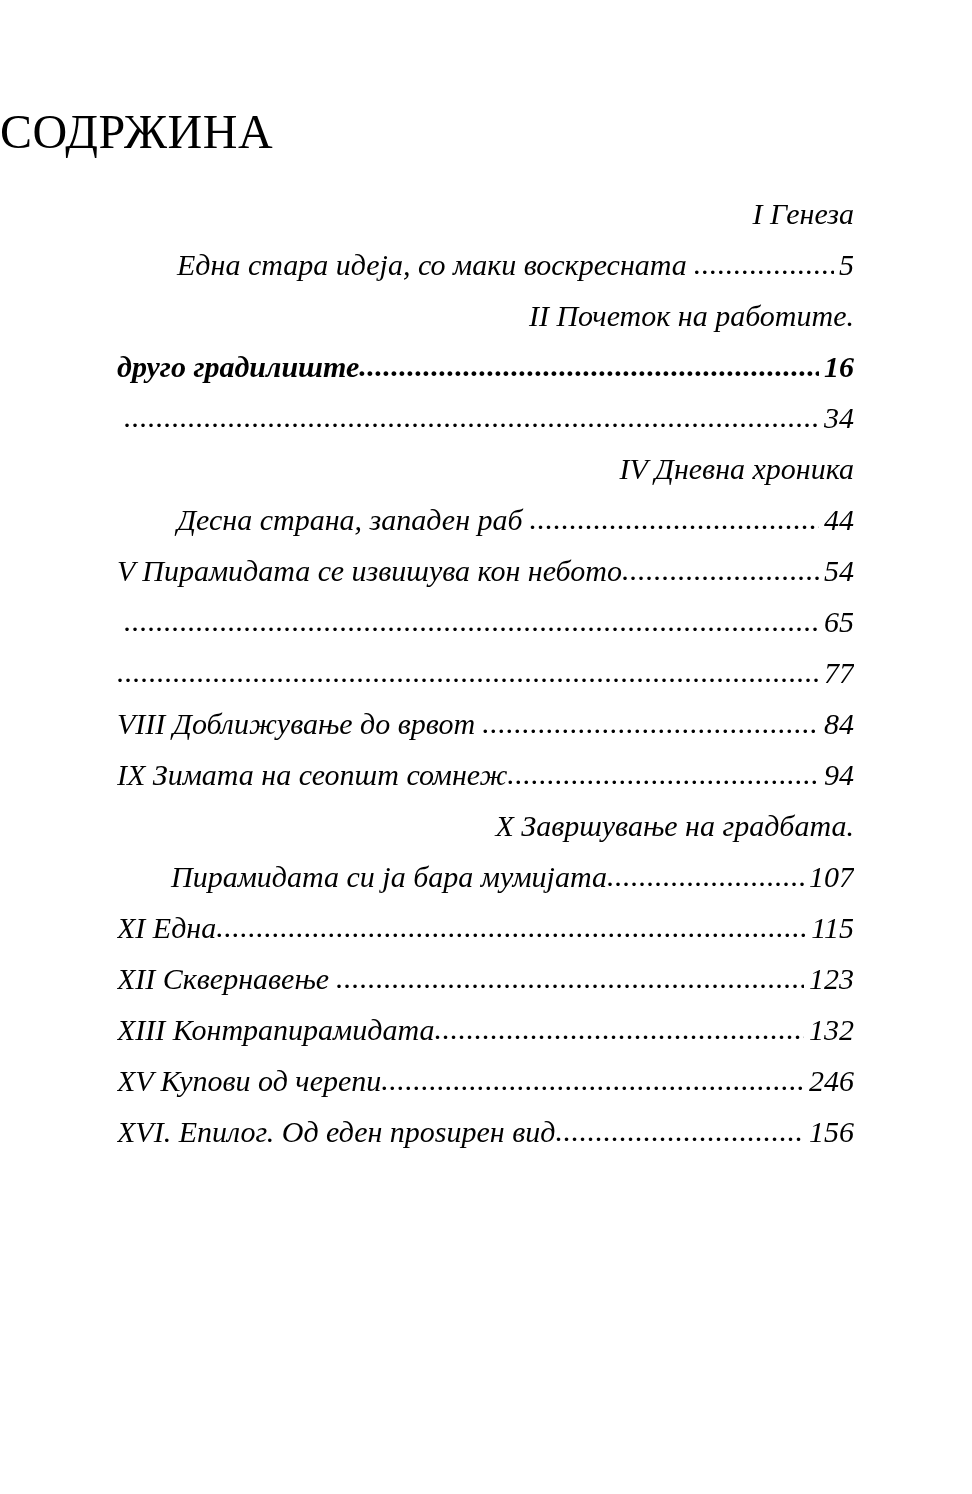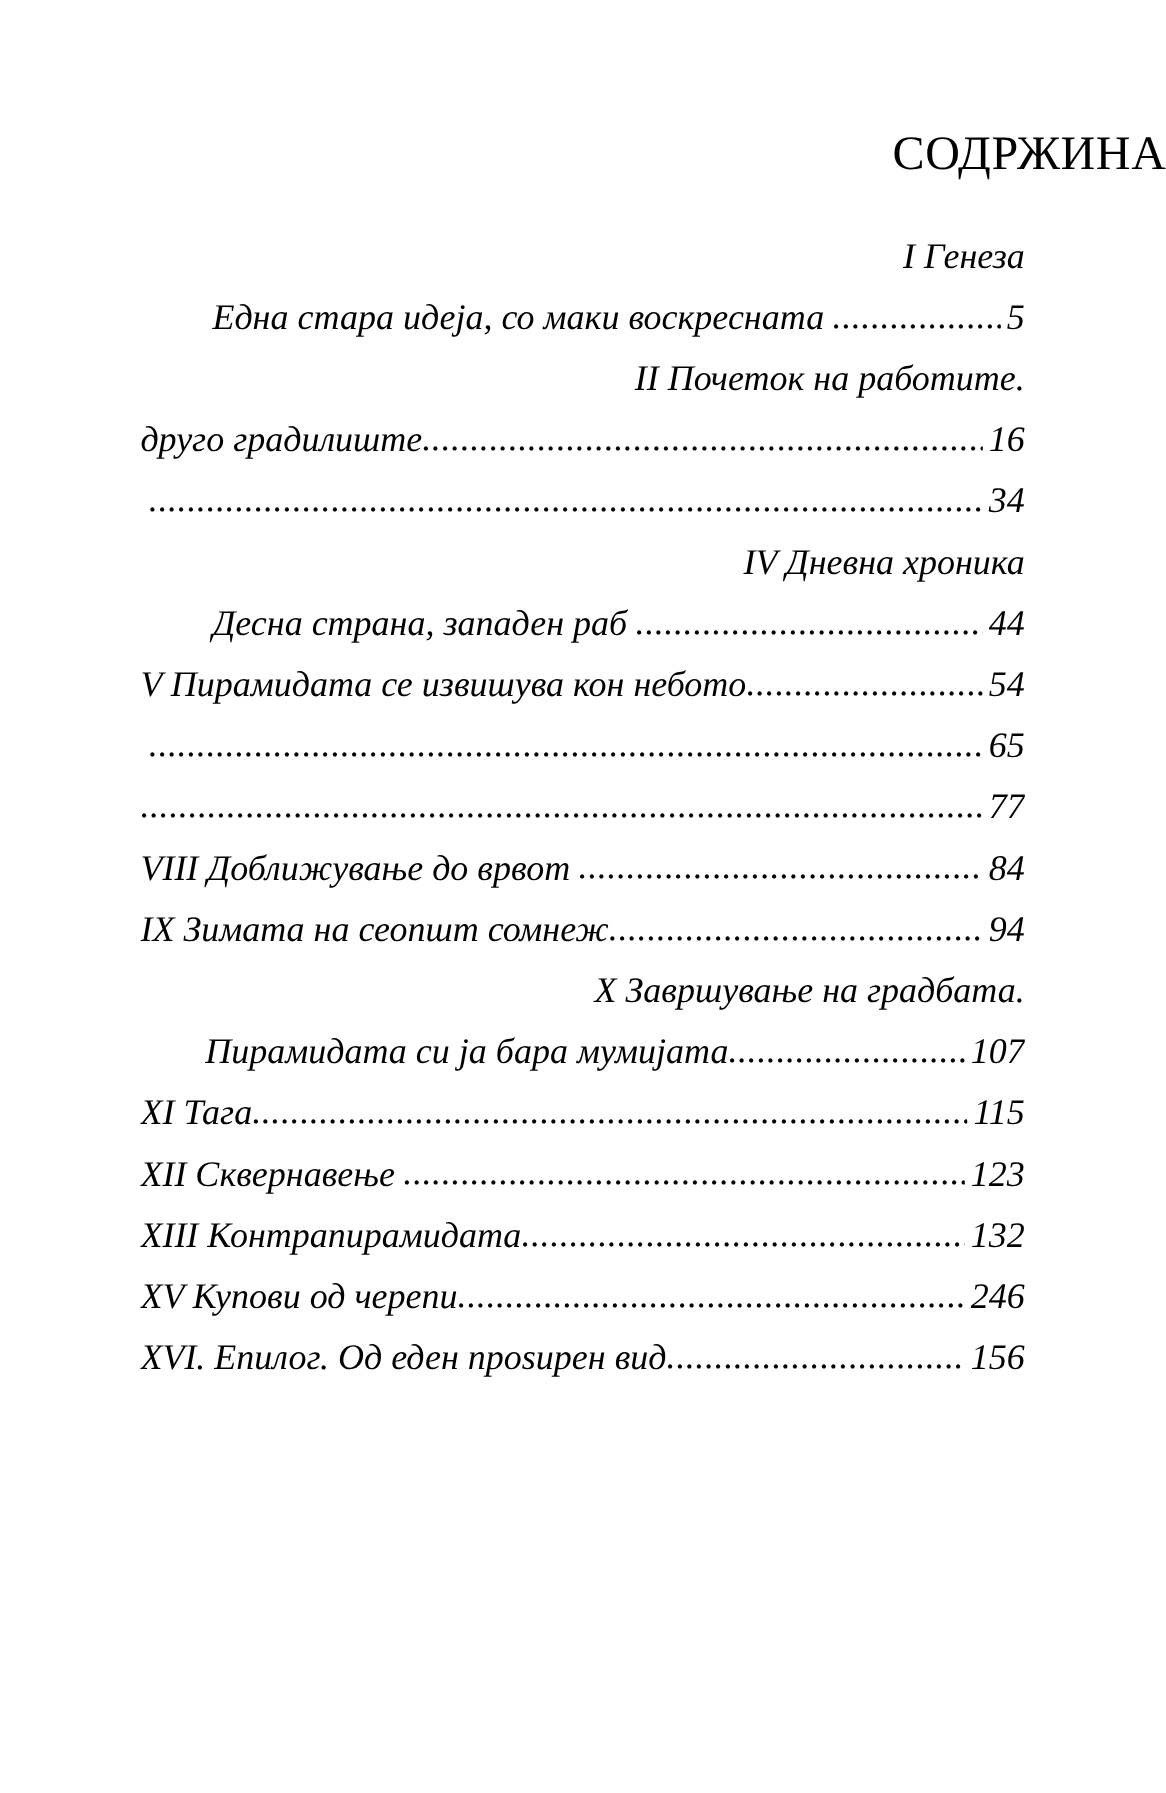--- a/index.html
+++ b/index.html
@@ -20,22 +20,22 @@
     width: 972px;
     height: 1494px;
     box-sizing: border-box;
     padding: 0;
   }
   .toc-title {
     position: absolute;
     left: 0;
     top: 108px;
     width: 972px;
-    text-align: right;
-    font-size: 40px;
+    text-align: left;
+    font-size: 48px;
     font-style: normal;
     font-weight: 400;
     letter-spacing: 0.5px;
     line-height: 1;
   }
   .toc-body {
     position: absolute;
     left: 117px;
     top: 188px;
     width: 737px;
@@ -57,20 +57,21 @@
     width: calc(100% - 60px);
   }
   .toc-line.indent-sm {
     padding-left: 54px;
     width: calc(100% - 54px);
   }
   
   .toc-line.cont {
     padding-left: 0;
     width: 100%;
+    font-weight: bold;
   }
   .entry-label {
     flex: 0 0 auto;
     white-space: pre;
   }
   .leader {
     flex: 1 1 auto;
     overflow: hidden;
     white-space: nowrap;
     min-width: 0;
@@ -156,21 +157,21 @@
       </div>
       <div class="toc-line plain">
         <span class="entry-label">X Завршување на градбата.</span>
       </div>
       <div class="toc-line indent-sm">
         <span class="entry-label">Пирамидата си ја бара мумијата</span>
         <span class="leader"></span>
         <span class="entry-page pad">107</span>
       </div>
       <div class="toc-line">
-        <span class="entry-label">XI Тага</span>
+        <span class="entry-label">XI Една</span>
         <span class="leader"></span>
         <span class="entry-page pad">115</span>
       </div>
       <div class="toc-line">
         <span class="entry-label">XII Сквернавење</span>
         <span class="leader gap"></span>
         <span class="entry-page pad">123</span>
       </div>
       <div class="toc-line">
         <span class="entry-label">XIII Контрапирамидата</span>

